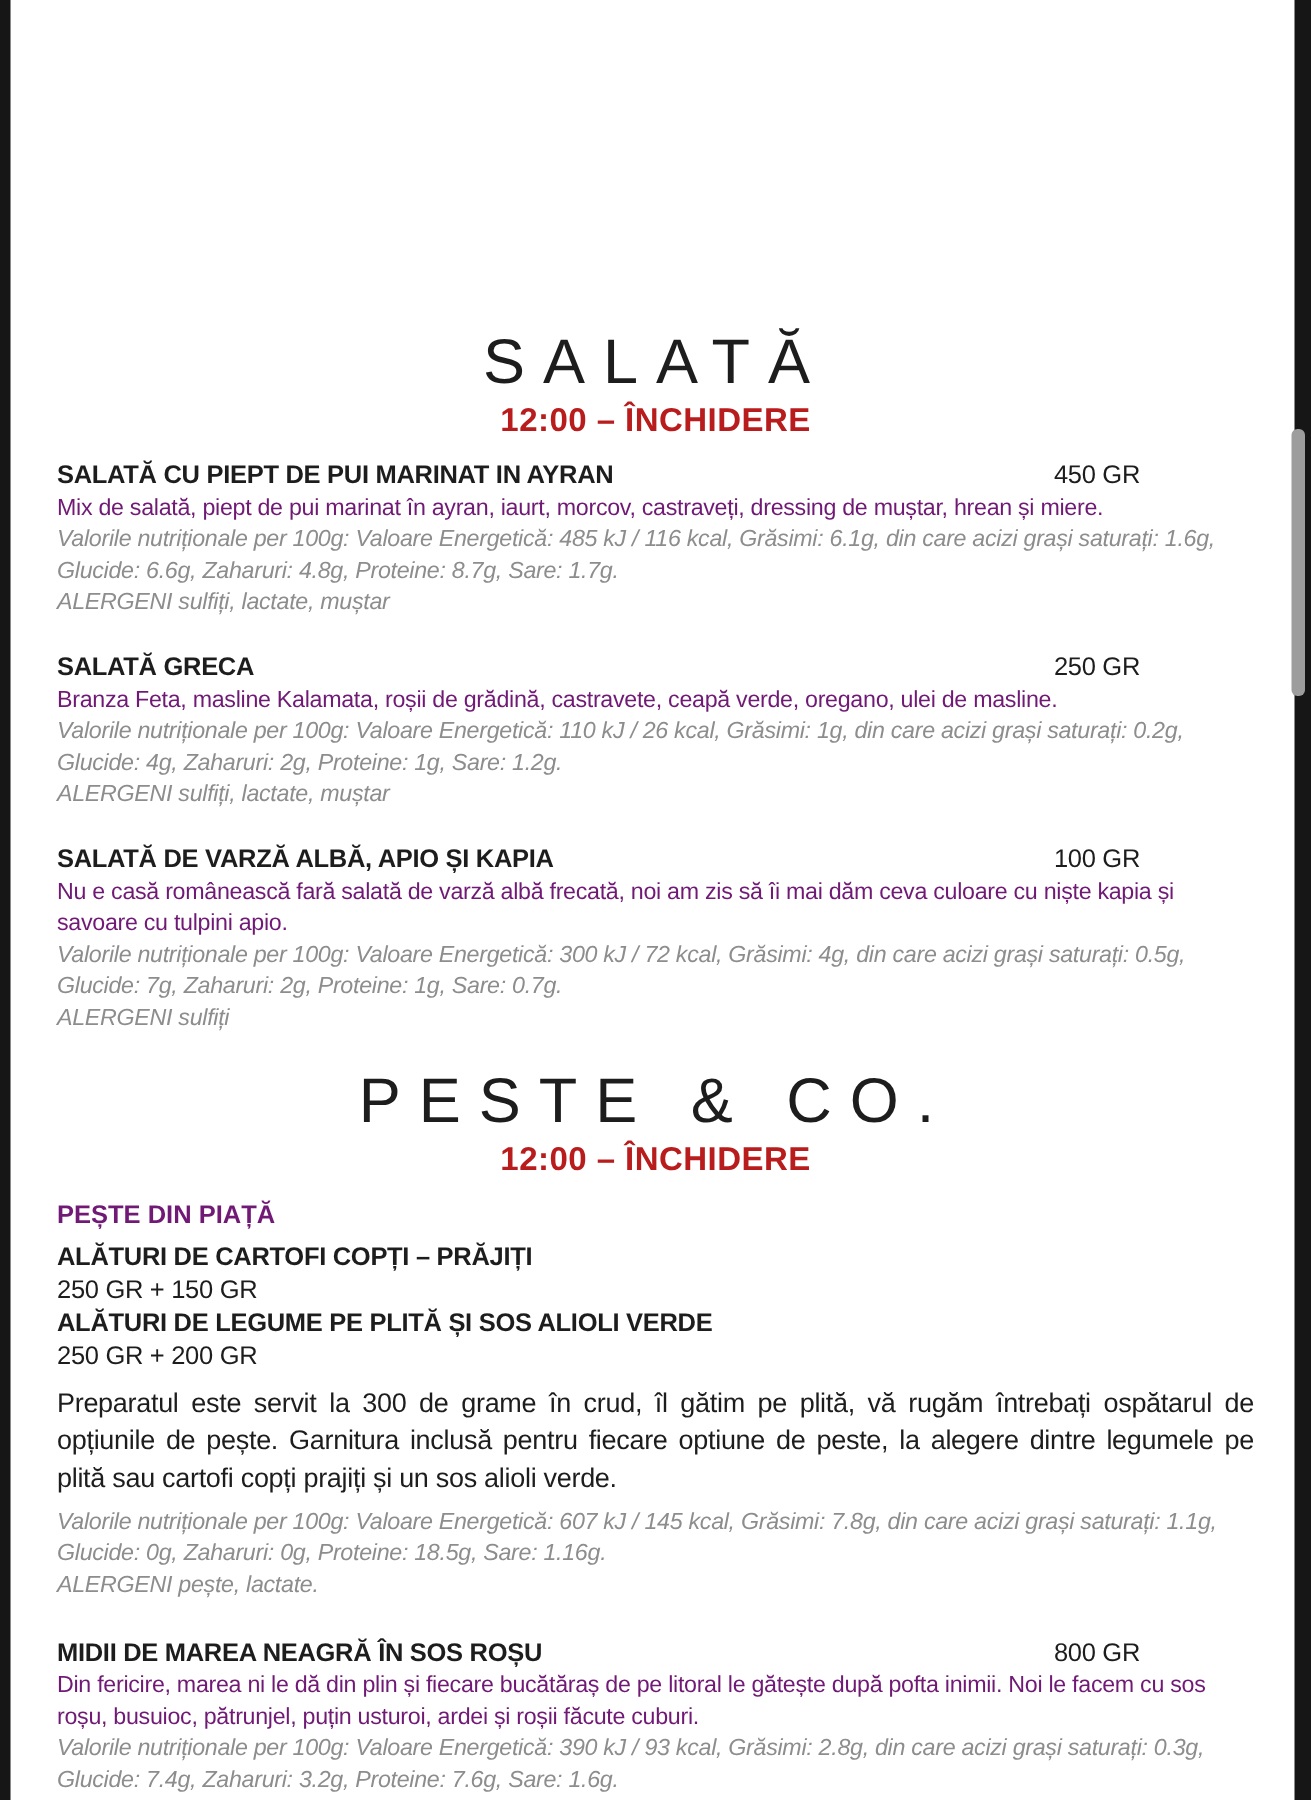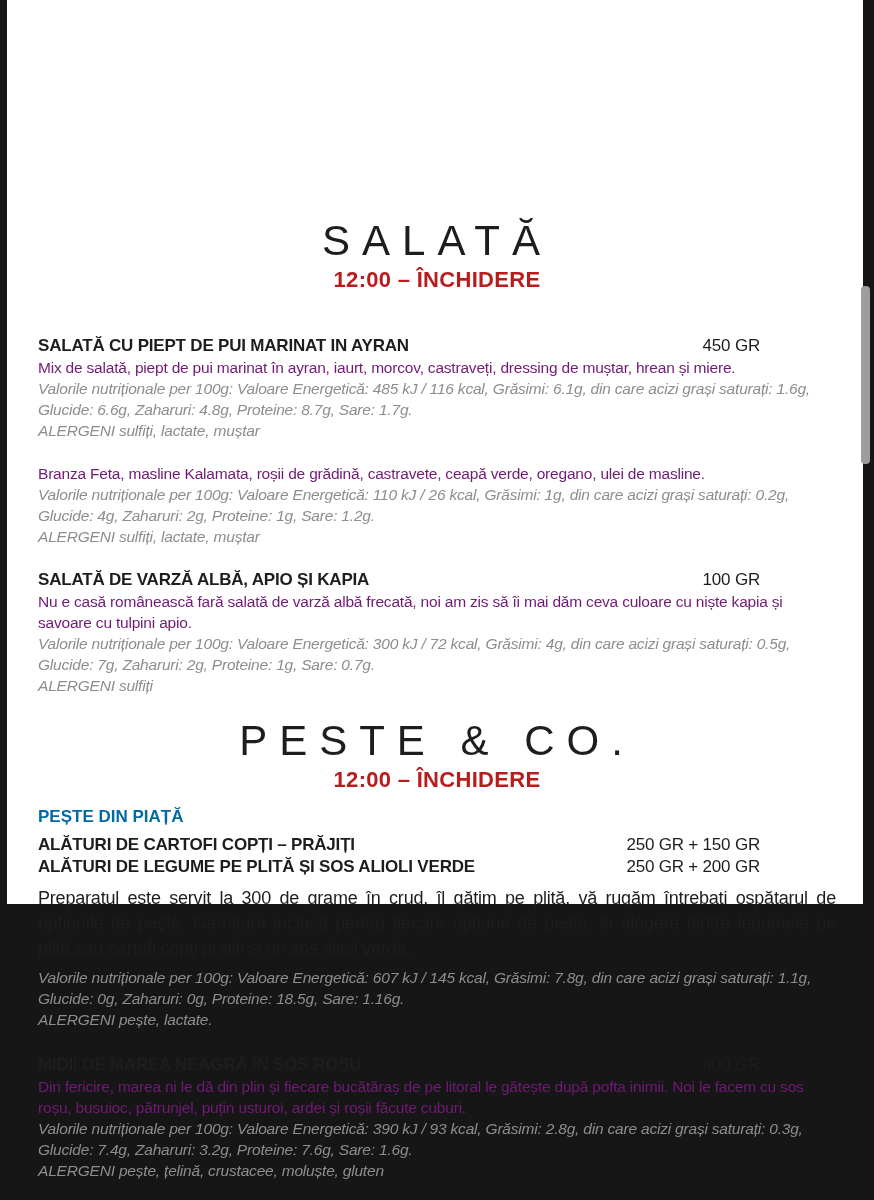--- a/index.html
+++ b/index.html
@@ -15,21 +15,21 @@
     position: relative;
     width: 874px;
     height: 1200px;
     background: #161616;
   }
   .menu-page {
     position: absolute;
     left: 7px;
     top: 0;
     width: 856px;
-    height: 904px;
+    height: 1200px;
     background: #ffffff;
     box-sizing: border-box;
     padding: 0 27px 0 31px;
   }
   .scroll-thumb {
     position: absolute;
     right: 4px;
     top: 286px;
     width: 9px;
     height: 178px;
@@ -51,21 +51,21 @@
   .second-title { margin-top: 8px; }
   .section-hours {
     margin-top: 6px;
     text-align: center;
     font-size: 22px;
     font-weight: 700;
     line-height: 20px;
     letter-spacing: 0.3px;
     color: #b91c1c;
   }
-  .items-block { margin-top: 45px; }
+  .items-block { margin-top: 16px; }
   .menu-item { margin-bottom: 22px; }
   .item-head {
     display: flex;
     justify-content: space-between;
     align-items: baseline;
     font-size: 17px;
     font-weight: 700;
     line-height: 22px;
     letter-spacing: -0.2px;
     color: #1d1d1d;
@@ -86,32 +86,33 @@
     line-height: 21px;
     letter-spacing: -0.2px;
     color: #8d8d8d;
     font-style: italic;
   }
   .market-label {
     margin-top: 16px;
     font-size: 17px;
     font-weight: 700;
     line-height: 22px;
-    color: #0369a1;
+    color: #701a75;
   }
   .options-block { margin-top: 6px; }
   .option-row {
     display: flex;
     justify-content: space-between;
     align-items: baseline;
     font-size: 17px;
     font-weight: 700;
     line-height: 22px;
     letter-spacing: -0.2px;
     color: #1d1d1d;
+    flex-direction: column;
   }
   .serving-note {
     margin-top: 8px;
     font-size: 18px;
     line-height: 25px;
     letter-spacing: -0.2px;
     color: #1d1d1d;
     text-align: justify;
   }
   .note-nutrition { margin-top: 6px; }
@@ -132,20 +133,24 @@
         <div class="item-head">
           <span>SALATĂ CU PIEPT DE PUI MARINAT IN AYRAN</span>
           <span class="item-weight">450 GR</span>
         </div>
         <div class="item-desc">Mix de salată, piept de pui marinat în ayran, iaurt, morcov, castraveți, dressing de muștar, hrean și miere.</div>
         <div class="muted">Valorile nutriționale per 100g: Valoare Energetică: 485 kJ / 116 kcal, Grăsimi: 6.1g, din care acizi grași saturați: 1.6g, Glucide: 6.6g, Zaharuri: 4.8g, Proteine: 8.7g, Sare: 1.7g.</div>
         <div class="muted">ALERGENI sulfiți, lactate, muștar</div>
       </div>
 
       <div class="menu-item">
+        <div class="item-head">
+          <span>SALATĂ GRECA</span>
+          <span class="item-weight">250 GR</span>
+        </div>
         <div class="item-desc">Branza Feta, masline Kalamata, roșii de grădină, castravete, ceapă verde, oregano, ulei de masline.</div>
         <div class="muted">Valorile nutriționale per 100g: Valoare Energetică: 110 kJ / 26 kcal, Grăsimi: 1g, din care acizi grași saturați: 0.2g, Glucide: 4g, Zaharuri: 2g, Proteine: 1g, Sare: 1.2g.</div>
         <div class="muted">ALERGENI sulfiți, lactate, muștar</div>
       </div>
 
       <div class="menu-item">
         <div class="item-head">
           <span>SALATĂ DE VARZĂ ALBĂ, APIO ȘI KAPIA</span>
           <span class="item-weight">100 GR</span>
         </div>

